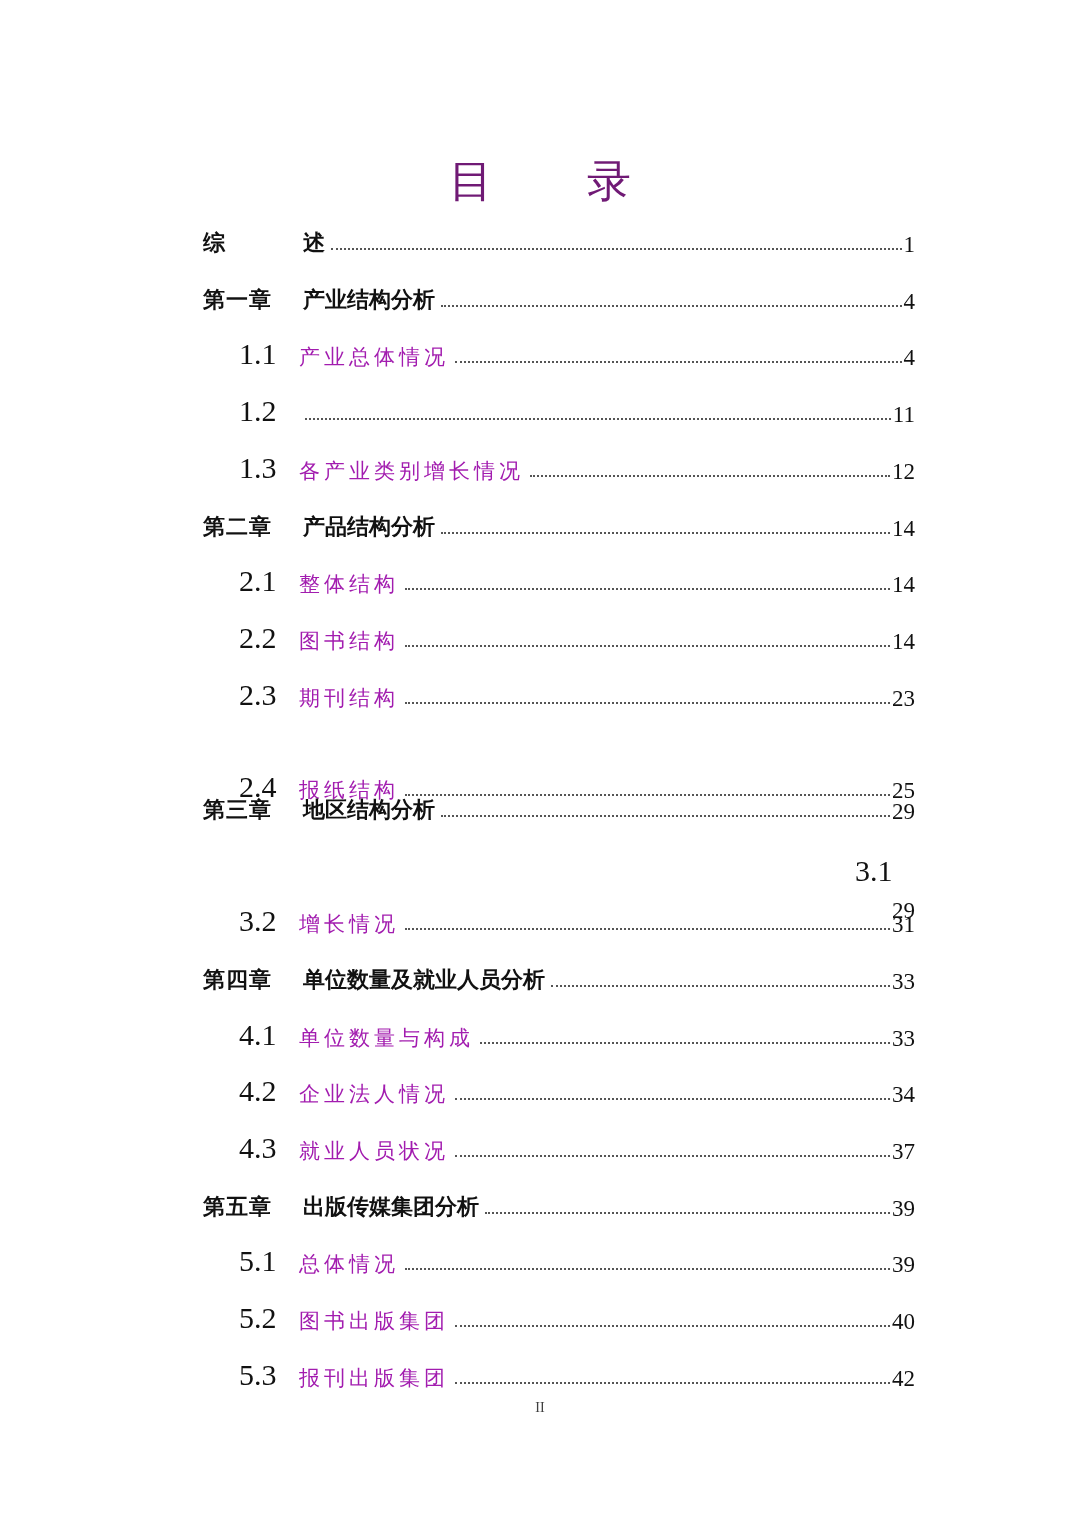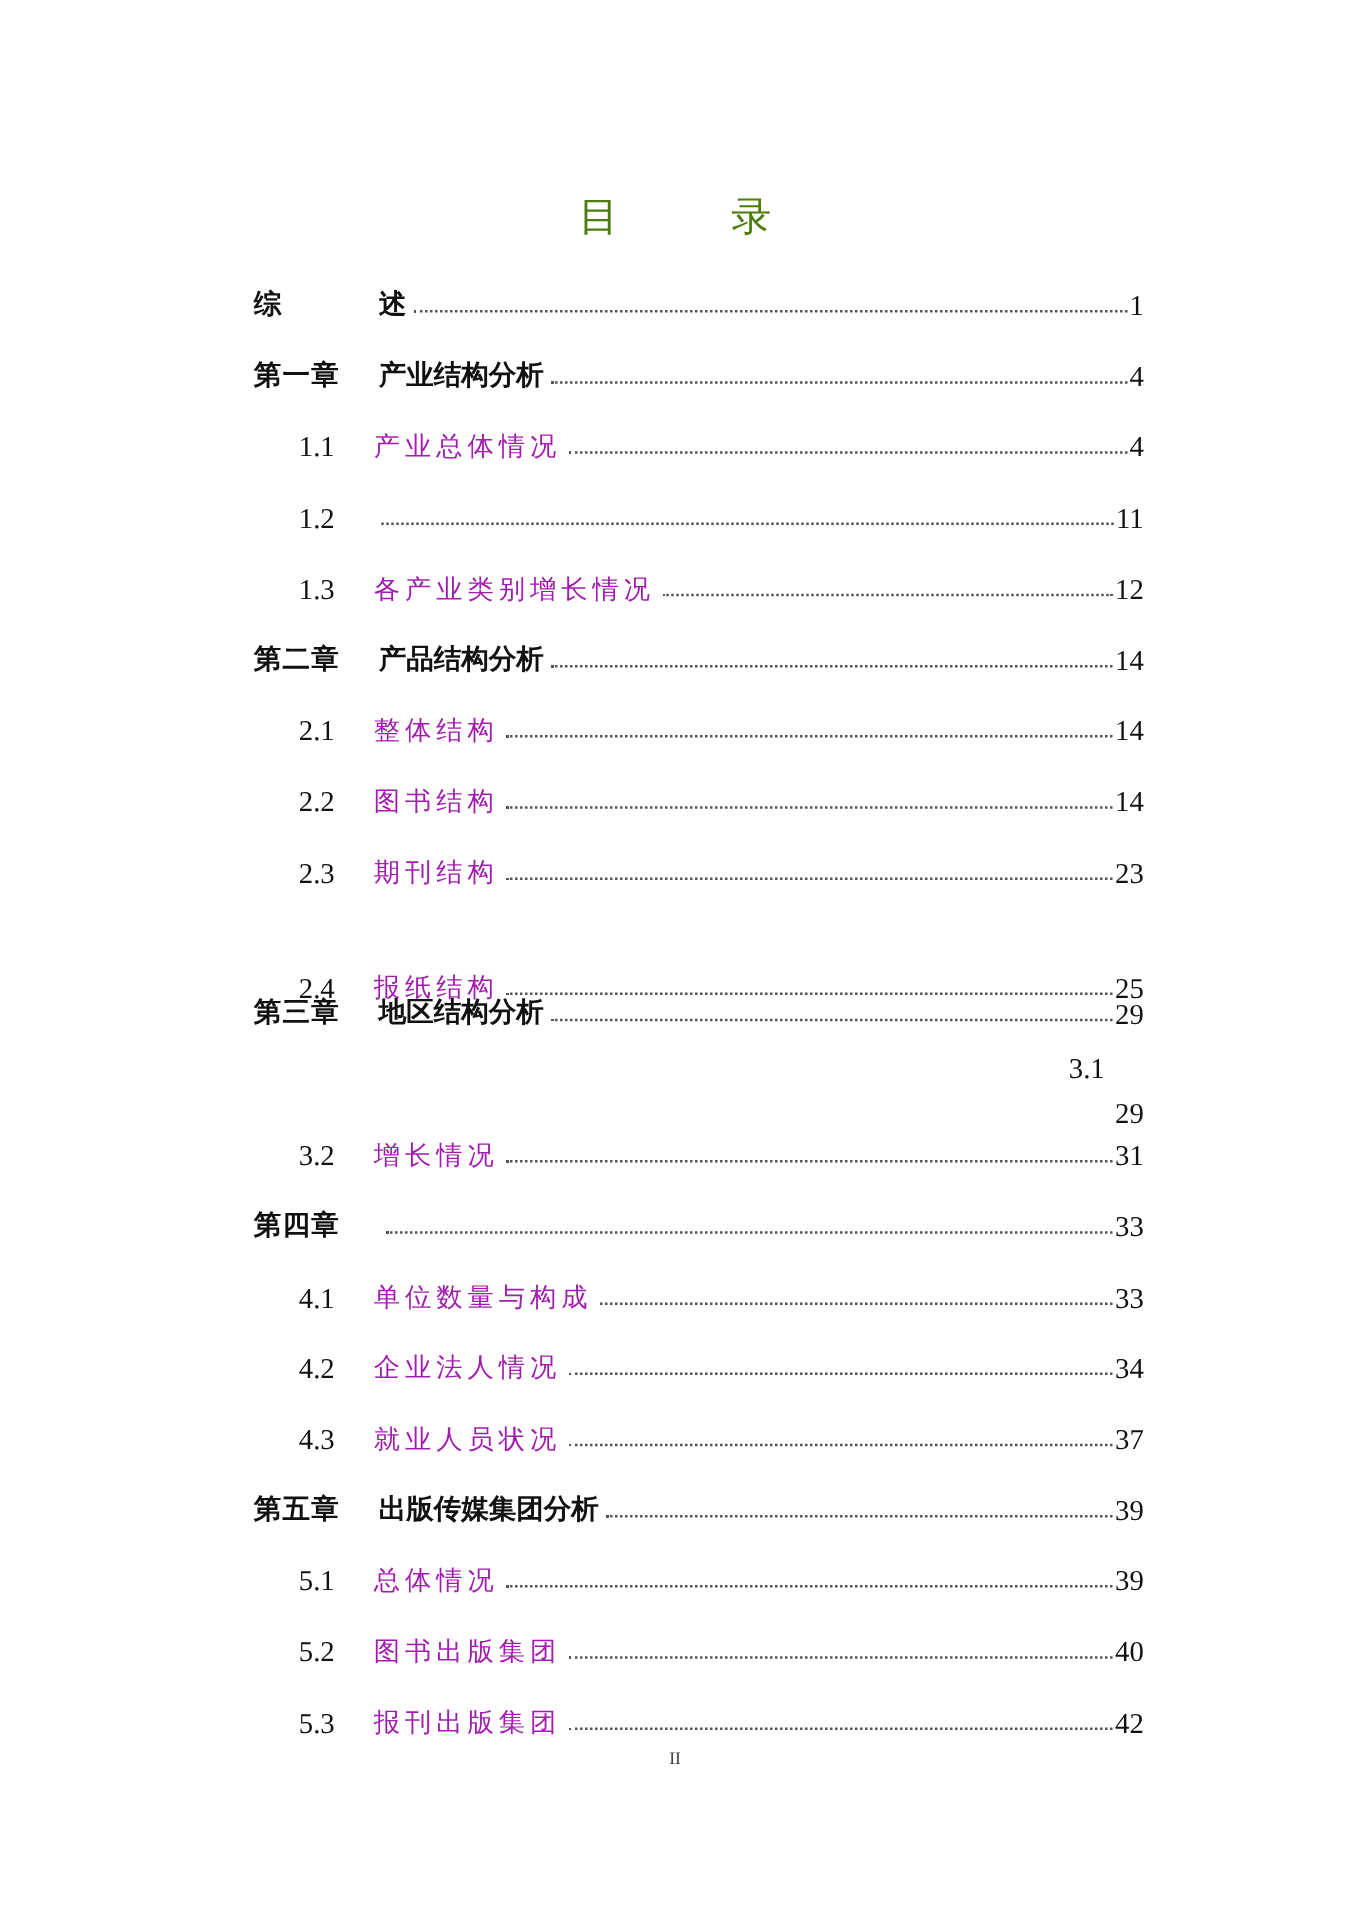--- a/index.html
+++ b/index.html
@@ -1,30 +1,30 @@
 <!DOCTYPE html>
 <html><head>
 <meta charset="utf-8">
 <style>
   html, body { margin:0; padding:0; background:#ffffff; }
   body { width:1080px; height:1528px; position:relative; overflow:hidden;
          font-family:"Liberation Serif","DejaVu Serif",serif; color:#111; }
   .title { position:absolute; top:152px; left:0; width:1080px; text-align:center;
-           font-family:"DejaVu Sans",sans-serif; font-size:32px; letter-spacing:40px;
-           text-indent:40px; color:#4d7c0f; }
+           font-family:"DejaVu Sans",sans-serif; font-size:44px; letter-spacing:40px;
+           text-indent:40px; color:#701a75; }
   .toc { position:absolute; left:203px; width:712px; top:0; }
   .row { position:absolute; left:0; width:712px; height:40px; display:flex; align-items:flex-end; }
   .row .num { flex:0 0 auto; white-space:nowrap; }
   .row .label { flex:0 0 auto; white-space:nowrap; }
   .row .dots { flex:1 1 auto; border-bottom:2px dotted #555; margin:0 2px 8px 6px; height:0; }
   .row .page { flex:0 0 auto; font-family:"Liberation Serif",serif; font-size:23px; }
   .chap .num { font-family:"DejaVu Sans",sans-serif; font-weight:bold; font-size:22px; width:100px; letter-spacing:1px; }
   .chap .label { font-family:"DejaVu Sans",sans-serif; font-weight:bold; font-size:22px; }
   .sec { padding-left:36px; width:676px; }
-  .sec .num { font-size:23px; width:60px; }
+  .sec .num { font-size:30px; width:60px;margin-top:12px; }
   .sec .label { font-family:"DejaVu Sans",sans-serif; font-size:21px; letter-spacing:4px; color:#a21caf; }
   .intro .num { font-family:"DejaVu Sans",sans-serif; font-weight:bold; font-size:22px; width:100px; }
   .intro .label { font-family:"DejaVu Sans",sans-serif; font-weight:bold; font-size:22px; }
   .pageno { position:absolute; top:1400px; left:0; width:1080px; text-align:center;
             font-size:14px; color:#404040; }
 </style>
 </head>
 <body>
 
 <div class="title">目 录</div>
@@ -101,20 +101,21 @@
       <span class="page">29</span>
     </div>
     <div class="row sec" style="top: 898px;">
       <span class="num">3.2</span>
       <span class="label">增长情况</span>
       <span class="dots"></span>
       <span class="page">31</span>
     </div>
     <div class="row chap" style="top: 955px;">
       <span class="num">第四章</span>
+      <span class="label">单位数量及就业人员分析</span>
       <span class="dots"></span>
       <span class="page">33</span>
     </div>
     <div class="row sec" style="top: 1012px;">
       <span class="num">4.1</span>
       <span class="label">单位数量与构成</span>
       <span class="dots"></span>
       <span class="page">33</span>
     </div>
     <div class="row sec" style="top: 1068px;">

